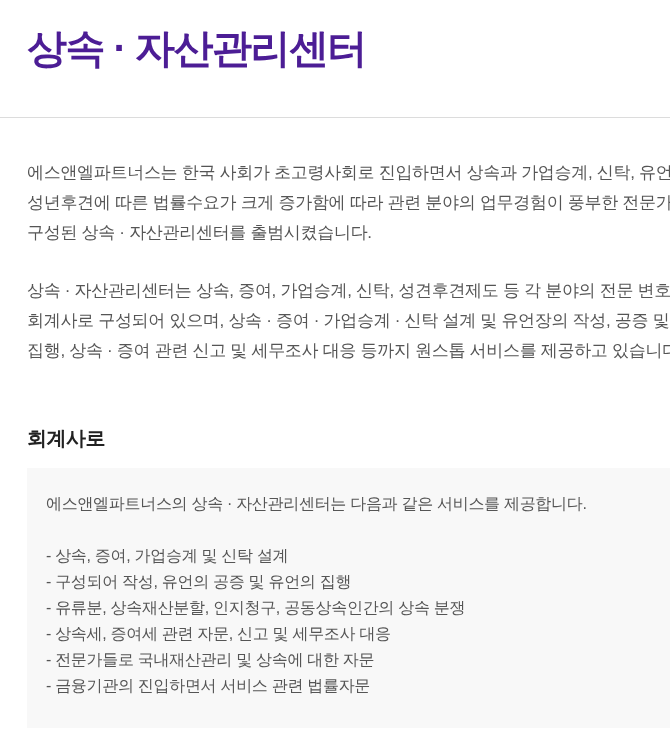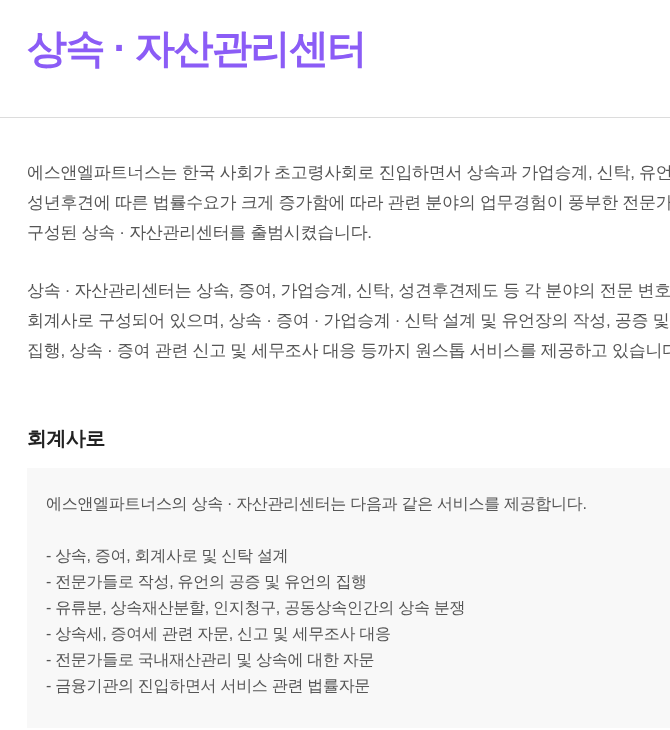--- a/index.html
+++ b/index.html
@@ -14,21 +14,21 @@
     position: relative;
     width: 670px;
     height: 730px;
   }
   .page-title {
     margin: 24px 28px 0 27px;
     font-size: 40px;
     line-height: 48px;
     font-weight: 800;
     letter-spacing: -1.5px;
-    color: #8b5cf6;
+    color: #4c1d95;
   }
   .title-divider {
     margin-top: 45px;
     width: 100%;
     height: 1px;
     background: #dcdcdc;
   }
   .intro-paragraph {
     margin: 40px 30px 0 27px;
     font-size: 17px;
@@ -96,22 +96,22 @@
     <span class="para-line">회계사로 구성되어 있으며, 상속 · 증여 · 가업승계 · 신탁 설계 및 유언장의 작성, 공증 및 유언의</span>
     <span class="para-line">집행, 상속 · 증여 관련 신고 및 세무조사 대응 등까지 원스톱 서비스를 제공하고 있습니다.</span>
   </p>
 
   <h2 class="services-heading">회계사로</h2>
 
   <div class="services-box">
     <span class="services-intro">에스앤엘파트너스의 상속 · 자산관리센터는 다음과 같은 서비스를 제공합니다.</span>
 
     <ul class="services-list">
-      <li class="service-item">- 상속, 증여, 회계사로 및 신탁 설계</li>
-      <li class="service-item">- 전문가들로 작성, 유언의 공증 및 유언의 집행</li>
+      <li class="service-item">- 상속, 증여, 가업승계 및 신탁 설계</li>
+      <li class="service-item">- 구성되어 작성, 유언의 공증 및 유언의 집행</li>
       <li class="service-item">- 유류분, 상속재산분할, 인지청구, 공동상속인간의 상속 분쟁</li>
       <li class="service-item">- 상속세, 증여세 관련 자문, 신고 및 세무조사 대응</li>
       <li class="service-item">- 전문가들로 국내재산관리 및 상속에 대한 자문</li>
       <li class="service-item">- 금융기관의 진입하면서 서비스 관련 법률자문</li>
     </ul>
   </div>
 
 </div>
 
 </body></html>

